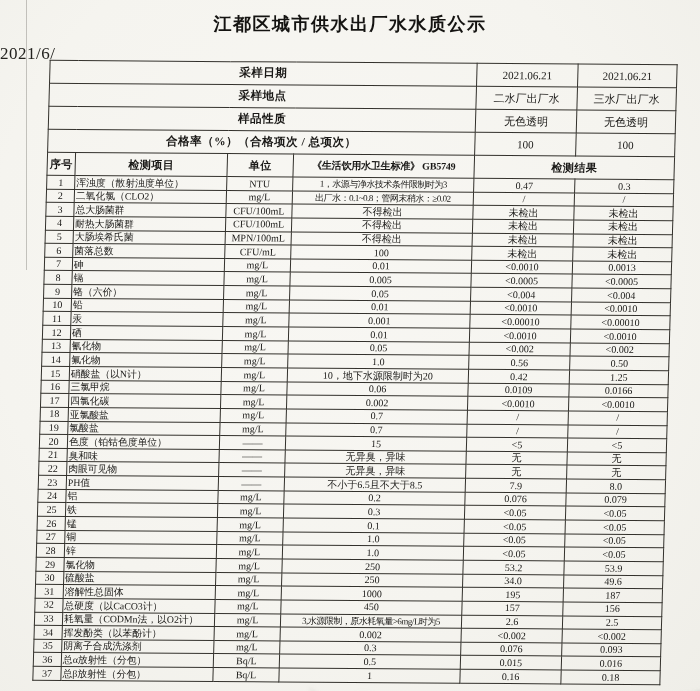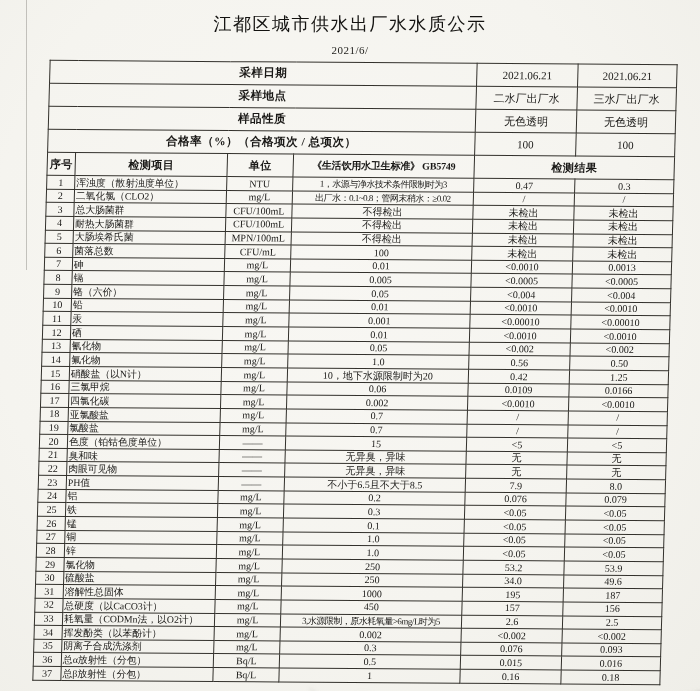--- a/index.html
+++ b/index.html
@@ -35,27 +35,26 @@
     position:absolute;right:-20px;bottom:-26px;width:360px;height:46px;
     border-bottom:10px solid rgba(140,138,130,.35);
     border-radius:50% / 100%;
     transform:rotate(-1.2deg);
     filter:blur(5px);
   }
   .title{
     position:absolute;top:12px;left:0;width:700px;
     text-align:center;
     font-family:"Liberation Sans","DejaVu Sans",sans-serif;
-    font-size:18px;font-weight:normal;letter-spacing:1.5px;
+    font-size:18px;font-weight:bold;letter-spacing:1.5px;
     color:#141311;
   }
   .subtitle{
     position:absolute;top:44px;left:0;width:700px;
-    text-align:center;
-    font-size:11px;letter-spacing:.5px;
+    font-size:17px;letter-spacing:.5px;
     color:#23221f;
   }
   .table-wrap{
     position:absolute;left:41px;top:62px;width:627px;
     transform:rotate(0.4deg) skewX(-1.2deg);
     transform-origin:center center;
   }
   table{
     width:627px;
     border-collapse:collapse;

